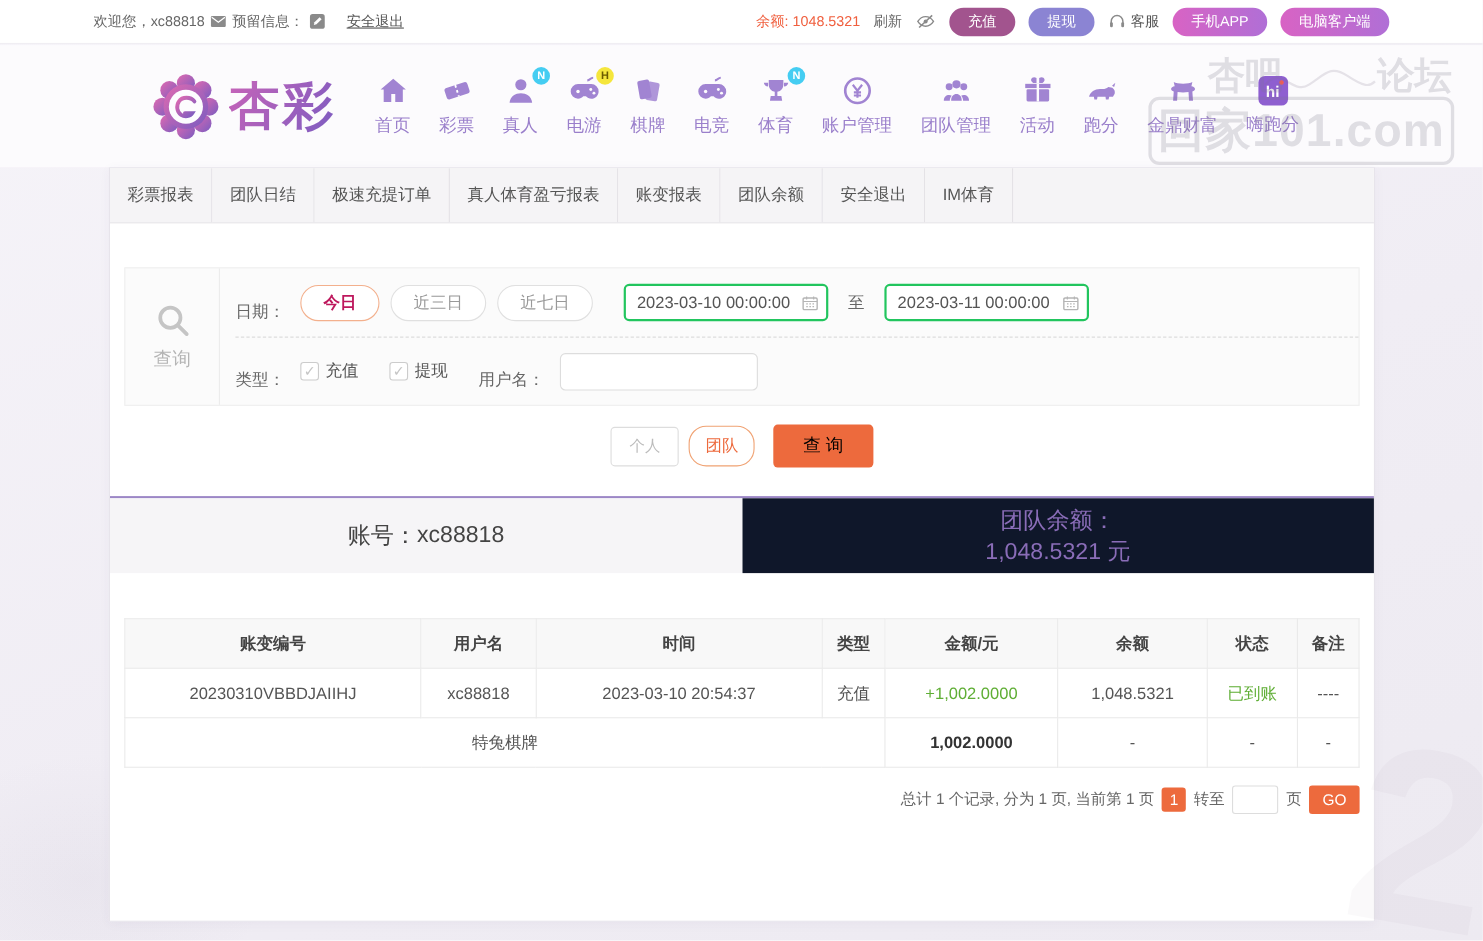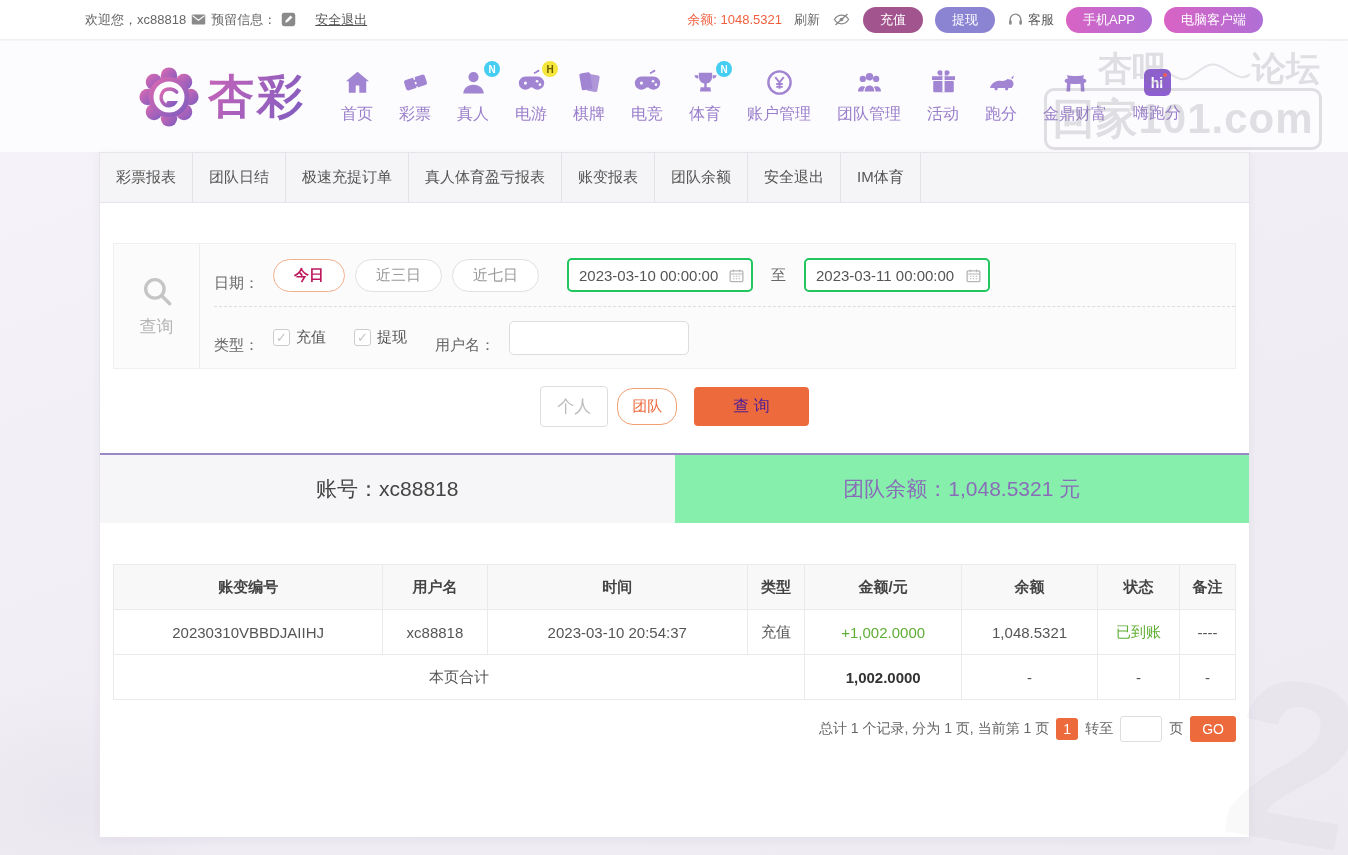--- a/index.html
+++ b/index.html
@@ -70,28 +70,28 @@
   .date-box input { width:186px; height:34px; border:2px solid #22c55e; border-radius:5px;
     padding:0 30px 0 10px; font-size:15px; color:#555; font-family:inherit; background:#fff; }
   .cal-ico { position:absolute; right:8px; width:17px; height:17px; color:#b5b5b5; pointer-events:none; }
   .to-label { color:#666; font-size:15px; margin:0 8px; }
   .cb { width:17px; height:17px; border:1px solid #ccc; border-radius:3px; background:#fff;
     display:inline-flex; align-items:center; justify-content:center; color:#c5c5c5; font-size:13px; cursor:pointer; }
   .cb-group { display:flex; align-items:center; gap:6px; margin-right:18px; color:#555; font-size:15px; }
   .uname-input { width:180px; height:34px; border:1px solid #ddd; border-radius:5px; padding:0 10px; font-size:15px; font-family:inherit; }
   
   .actions { display:flex; justify-content:center; align-items:center; gap:9px; margin-top:17px; }
-  .btn-gray { padding:8px 16px; border:1px solid #ddd; border-radius:4px; color:#bbb; background:#fff; font-size:17px; cursor:pointer; }
+  .btn-gray { padding:8px 16px; border:1px solid #ddd; border-radius:4px; color:#bbb; background:#fff; font-size:14px; cursor:pointer; }
   .btn-oline { padding:8px 14px; border:1px solid #f0a273; border-radius:16px; color:#ed6a3d; background:#fff; font-size:15px; cursor:pointer; margin-right:8px; }
-  .btn-solid { padding:9px 39px; border:none; border-radius:4px; color:#4c1d95; background:#ed6a3d; font-size:16px; cursor:pointer; }
+  .btn-solid { padding:9px 27px; border:none; border-radius:4px; color:#000000; background:#ed6a3d; font-size:16px; cursor:pointer; }
   
   .acct { display:flex; margin-top:26px; border-top:2px solid #9c87c6; height:70px; }
   .acct-half { flex:1; display:flex; align-items:center; justify-content:center; font-size:21px; }
   .acct-left { background:#f6f5f7; color:#444; }
-  .acct-right { background:#86efac; color:#8a6db8; }
+  .acct-right { background:#0f172a; color:#8a6db8;flex-direction:column; }
   
   .tbl-wrap { margin:41px 13px 0 13px; }
   table { width:100%; border-collapse:collapse; table-layout:fixed; }
   th, td { border:1px solid #eaeaea; height:45px; text-align:center; font-size:15px; color:#555; overflow:hidden; }
   th { background:#f8f8f8; color:#444; font-weight:bold; }
   .green { color:#5fae35; }
   .bold { font-weight:bold; color:#333; }
   
   .pager { display:flex; justify-content:flex-end; align-items:center; gap:7px; margin:16px 13px 0 0; font-size:14px; color:#666; }
   .page-cur { width:22px; height:22px; background:#ed6a3d; color:#fff; display:flex; align-items:center;
@@ -438,21 +438,21 @@
           <td>20230310VBBDJAIIHJ</td>
           <td>xc88818</td>
           <td>2023-03-10 20:54:37</td>
           <td>充值</td>
           <td class="green">+1,002.0000</td>
           <td>1,048.5321</td>
           <td class="green">已到账</td>
           <td>----</td>
         </tr>
         <tr>
-          <td colspan="4">本页合计</td>
+          <td colspan="4">特兔棋牌</td>
           <td class="bold">1,002.0000</td>
           <td>-</td>
           <td>-</td>
           <td>-</td>
         </tr>
       </tbody>
     </table>
   </div>
 
   <div class="pager">

